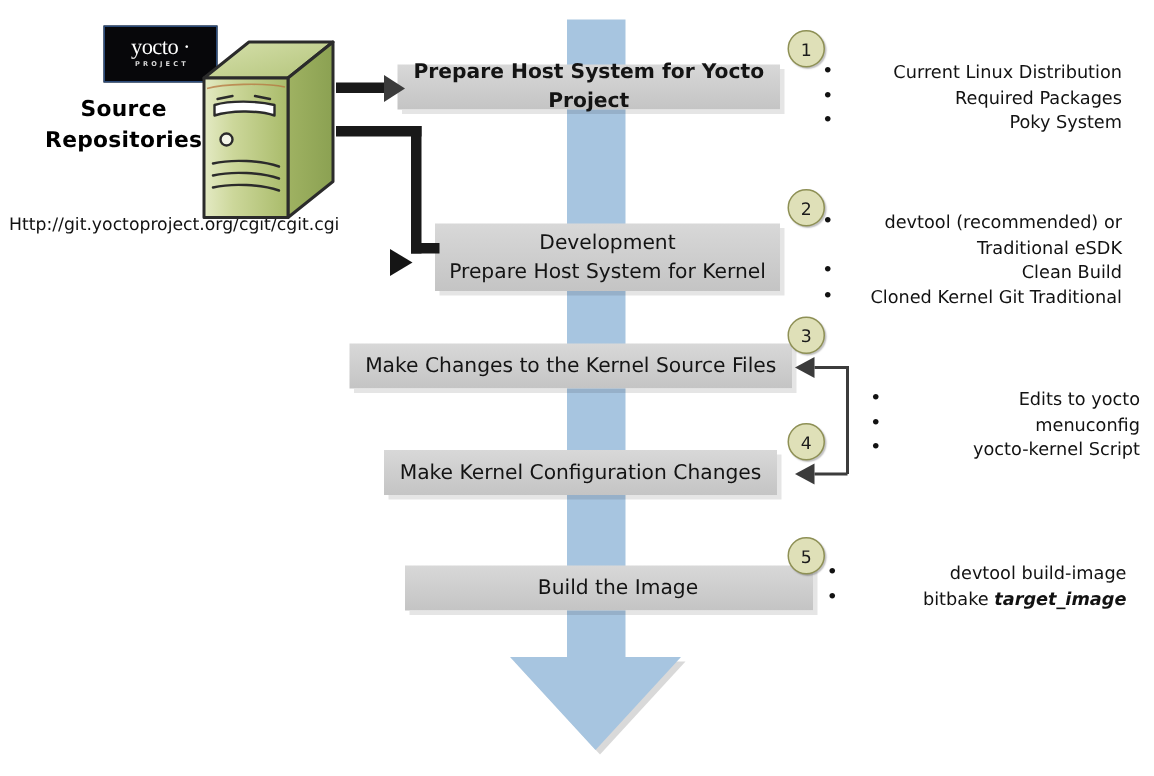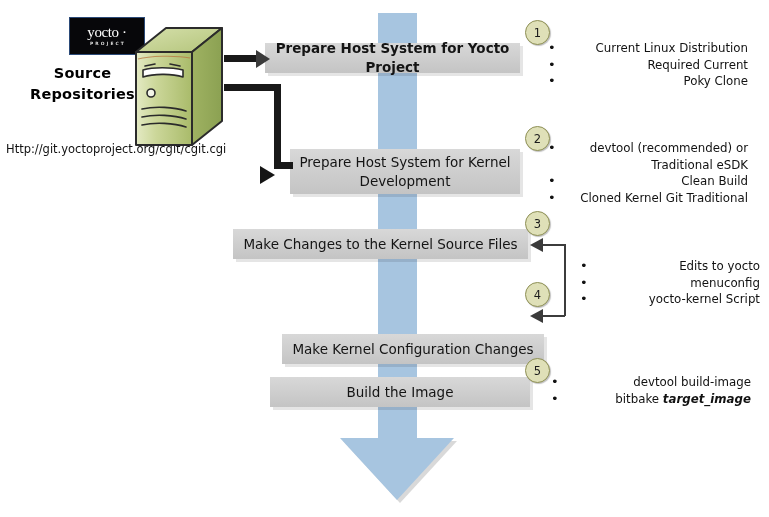--- a/index.html
+++ b/index.html
@@ -246,31 +246,31 @@
   <div class="abs step-circle" style="left:525px; top:20px;">
     <span>1</span>
   </div>
   <div class="abs bullets" style="left:548px; top:40px; width:200px;">
     <div class="bl">
       <span class="dot">•</span>
       <span class="btxt">Current Linux Distribution</span>
     </div>
     <div class="bl">
       <span class="dot">•</span>
-      <span class="btxt">Required Current</span>
-    </div>
-    <div class="bl">
-      <span class="dot">•</span>
-      <span class="btxt">Poky Clone</span>
+      <span class="btxt">Required Packages</span>
+    </div>
+    <div class="bl">
+      <span class="dot">•</span>
+      <span class="btxt">Poky System</span>
     </div>
   </div>
 
   <div class="abs proc-box" style="left:290px; top:149px; width:230px; height:45px; flex-direction:column;">
+    <div>Development</div>
     <div>Prepare Host System for Kernel</div>
-    <div>Development</div>
   </div>
   <div class="abs step-circle" style="left:525px; top:126px;">
     <span>2</span>
   </div>
   <div class="abs bullets" style="left:548px; top:140px; width:200px;">
     <div class="bl">
       <span class="dot">•</span>
       <span class="btxt">devtool (recommended) or Traditional eSDK</span>
     </div>
     <div class="bl">
@@ -283,21 +283,21 @@
     </div>
   </div>
 
   <div class="abs proc-box" style="left:233px; top:229px; width:295px; height:30px;align-items:center;">
     <div>Make Changes to the Kernel Source Files</div>
   </div>
   <div class="abs step-circle" style="left:525px; top:211px;">
     <span>3</span>
   </div>
 
-  <div class="abs proc-box" style="left:282px; top:300px; width:262px; height:30px;margin-top:34px;">
+  <div class="abs proc-box" style="left:256px; top:300px; width:262px; height:30px;">
     <div>Make Kernel Configuration Changes</div>
   </div>
   <div class="abs step-circle" style="left:525px; top:282px;">
     <span>4</span>
   </div>
 
   <div class="abs bullets" style="left:580px; top:258px; width:180px;">
     <div class="bl">
       <span class="dot">•</span>
       <span class="btxt">Edits to yocto</span>
@@ -305,21 +305,21 @@
     <div class="bl">
       <span class="dot">•</span>
       <span class="btxt">menuconfig</span>
     </div>
     <div class="bl">
       <span class="dot">•</span>
       <span class="btxt">yocto-kernel Script</span>
     </div>
   </div>
 
-  <div class="abs proc-box" style="left:270px; top:377px; width:260px; height:30px;">
+  <div class="abs proc-box" style="left:270px; top:377px; width:260px; height:30px;padding-left:12px;">
     <div>Build the Image</div>
   </div>
   <div class="abs step-circle" style="left:525px; top:358px;">
     <span>5</span>
   </div>
   <div class="abs bullets" style="left:551px; top:374px; width:200px;">
     <div class="bl">
       <span class="dot">•</span>
       <span class="btxt">devtool build-image</span>
     </div>

